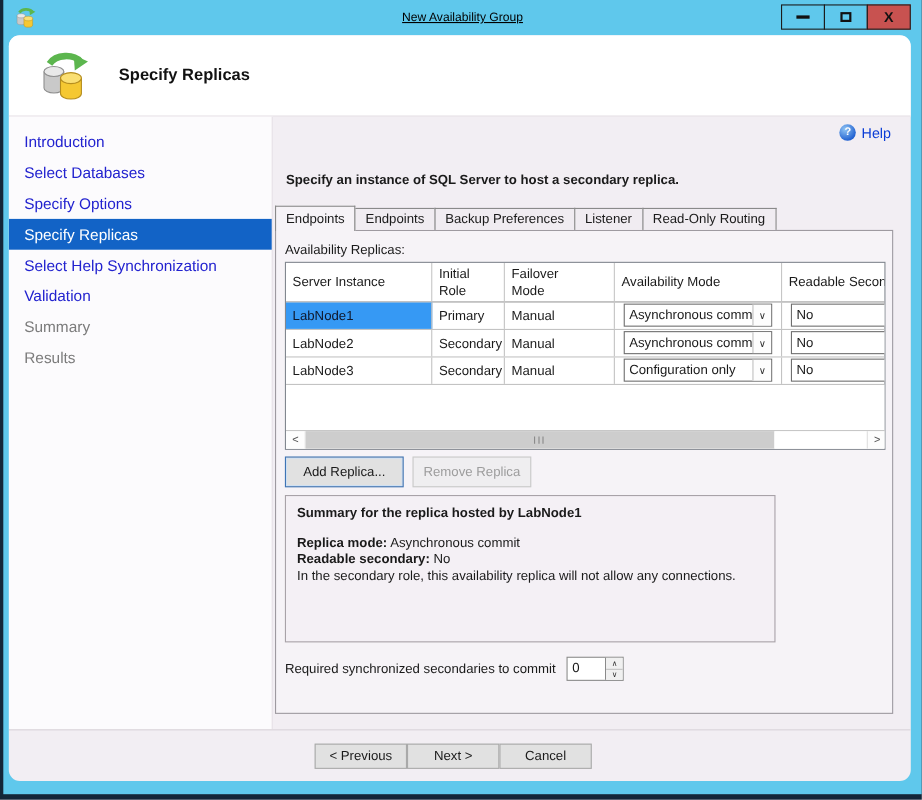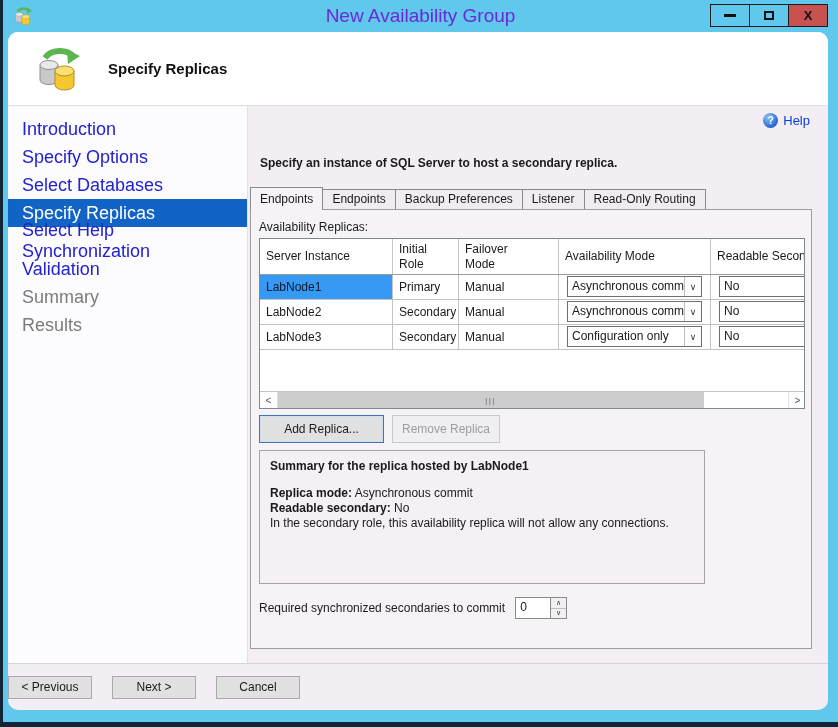--- a/index.html
+++ b/index.html
@@ -8,21 +8,21 @@
     font-family:"Liberation Sans","DejaVu Sans",sans-serif;
     font-size:12px; color:#1a1a1a;
     background:#132638; position:relative; overflow:hidden;
   }
   
   .win-frame { position:absolute; left:3px; top:0; right:0; bottom:5px; background:#5fc8ec; }
   .titlebar { position:relative; height:32px; }
   .titlebar-title {
     position:absolute; left:0; right:0; top:0; height:32px;
     display:flex; align-items:center; justify-content:center;
-    font-size:19px; color:#6d28d9;
+    font-size:11px; color:#000000;text-decoration:underline;
   }
   .app-icon { position:absolute; left:10px; top:6px; width:20px; height:20px; }
   .win-buttons { position:absolute; right:10px; top:4px; display:flex; }
   .win-btn {
     width:40px; height:23px; border:1px solid #1c1c1c; margin-left:-1px;
     display:flex; align-items:center; justify-content:center;
     font-weight:bold; color:#111; cursor:default;
   }
   .win-btn.close { background:#c85250; }
   .glyph-min { display:block; width:12px; height:3px; background:#111; }
@@ -39,21 +39,21 @@
     display:flex; align-items:center; flex:none;
   }
   .dlg-header-icon { width:48px; height:48px; margin-left:26px; }
   .dlg-header-title { margin-left:26px; font-size:15px; font-weight:bold; color:#111; }
 
   .dlg-body { flex:1; display:flex; min-height:0; }
   .sidebar {
     width:240px; flex:none; background:#fcfbfd; border-right:1px solid #e5dfe5; padding-top:9px;
   }
   .side-item { height:28px; display:flex; align-items:center; padding-left:14px;
-    font-size:18px; cursor:pointer; }
+    font-size:14px; cursor:pointer; }
   .side-item.link { color:#2222cf; }
   .side-item.selected { background:#1263c6; color:#ffffff; }
   .side-item.disabled { color:#7c7c7c; cursor:default; }
 
   .content { flex:1; position:relative; min-width:0; }
   .help-link {
     position:absolute; top:7px; right:18px; display:flex; align-items:center; gap:5px;
     color:#0a3cd6; font-size:13px; cursor:pointer;
   }
   .help-badge {
@@ -109,21 +109,21 @@
   .sb-thumb { width:78%; background:#cdcdcd; display:flex; align-items:center; justify-content:center;
     font-size:7px; letter-spacing:2px; color:#5a5a5a; cursor:grab; }
   .sb-track { flex:1; background:#fff; }
 
   
   .grid-btn-row { margin-top:6px; display:flex; gap:8px; }
   .btn {
     height:28px; background:#e1e1e1; border:1px solid #a9a9a9; font-size:12px;
     font-family:inherit; cursor:pointer; color:#1a1a1a;
   }
-  .btn-add { width:125px; border:1px solid #3f74b5; box-shadow:inset 0 0 0 1px #cfe0f2; }
+  .btn-add { width:108px; border:1px solid #3f74b5; box-shadow:inset 0 0 0 1px #cfe0f2; }
   .btn-remove { width:108px; background:#efeef0; border:1px solid #c9c9c9; color:#9d9d9d; cursor:default; }
 
   
   .summary-box {
     margin-top:7px; width:446px; height:134px; border:1px solid #a8a2a8;
     background:#f4f0f5; padding:8px 10px; line-height:1.25; overflow:hidden;
   }
   .sum-title { font-weight:bold; margin-bottom:12px; }
   .sum-label { font-weight:bold; }
   .sum-desc { margin-bottom:12px; }
@@ -133,21 +133,21 @@
   .spin-box { margin-left:10px; width:52px; height:22px; border:1px solid #8a8a8a; background:#fff; display:flex; }
   .spin-value { flex:1; padding:2px 4px; font-size:12px; }
   .spin-arrows { width:16px; flex:none; border-left:1px solid #8a8a8a; display:flex; flex-direction:column; }
   .spin-btn { flex:1; background:#f0f0f0; display:flex; align-items:center; justify-content:center;
     font-size:7px; color:#333; cursor:pointer; }
   .spin-btn.up { border-bottom:1px solid #bdbdbd; }
 
   
   .dlg-footer {
     flex:none; height:47px; border-top:1px solid #d9d3d9;
-    display:flex; align-items:center; justify-content:flex-start; gap:20px; padding-right:12px;
+    display:flex; align-items:center; justify-content:center; gap:0; padding-right:12px;
   }
   .nav-btn { width:84px; height:23px; background:#e1e1e1; border:1px solid #a9a9a9;
     font-size:12px; font-family:inherit; cursor:pointer; color:#1a1a1a; }
 
   svg { display:block; }
 </style>
 </head>
 <body>
 
 <div class="win-frame">
@@ -193,24 +193,24 @@
       <span class="dlg-header-title">Specify Replicas</span>
     </div>
 
     <div class="dlg-body">
 
       <div class="sidebar">
         <div class="side-item link">
             <span>Introduction</span>
           </div>
         <div class="side-item link">
+            <span>Select Databases</span>
+          </div>
+        <div class="side-item link">
             <span>Specify Options</span>
-          </div>
-        <div class="side-item link">
-            <span>Select Databases</span>
           </div>
         <div class="side-item selected">
             <span>Specify Replicas</span>
           </div>
         <div class="side-item link">
             <span>Select Help Synchronization</span>
           </div>
         <div class="side-item link">
             <span>Validation</span>
           </div>

